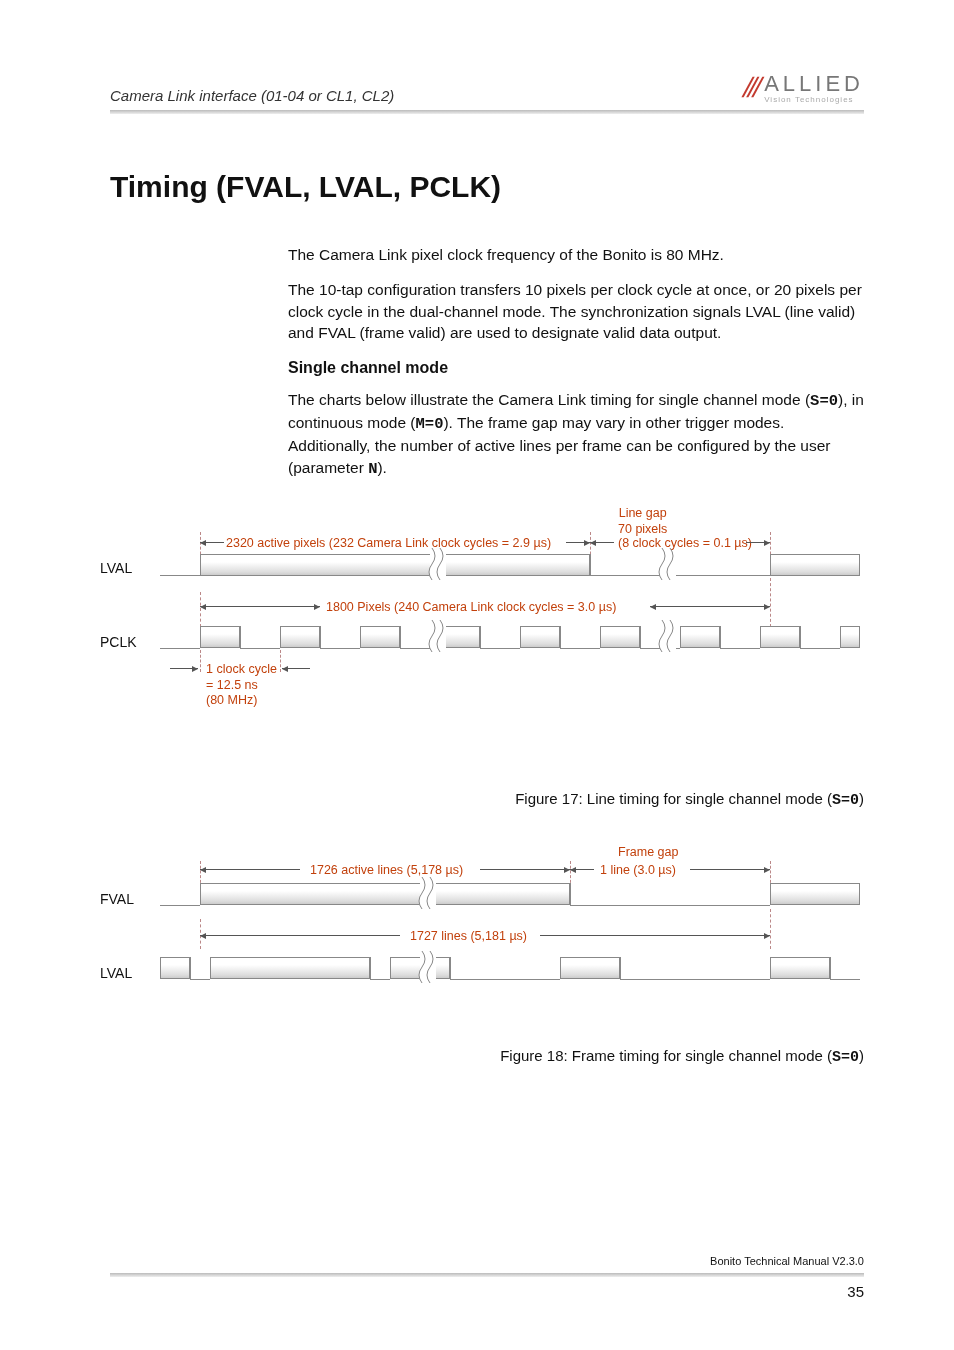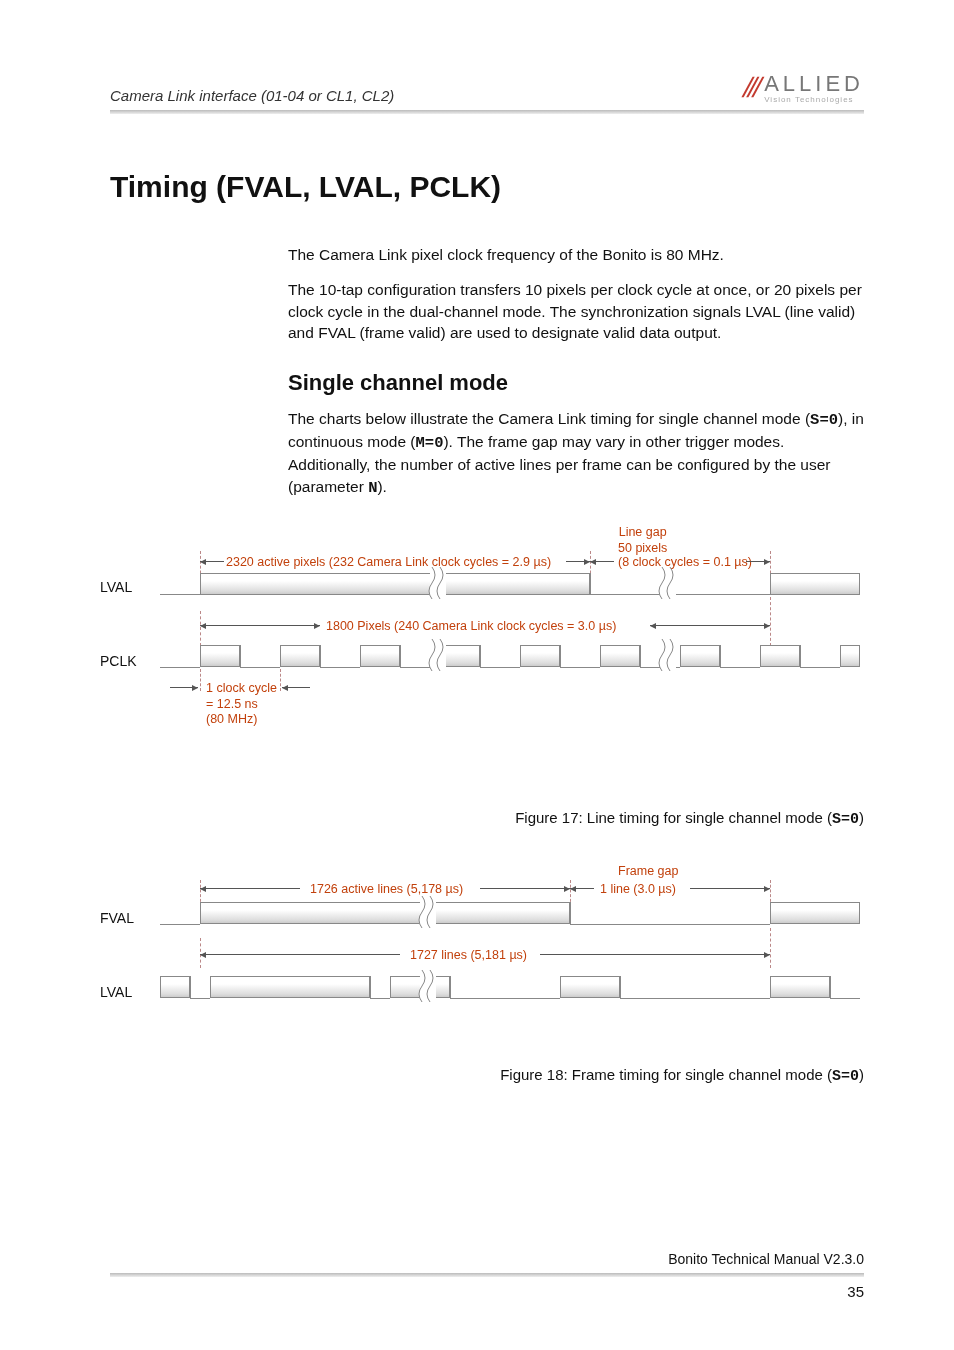--- a/index.html
+++ b/index.html
@@ -72,22 +72,22 @@
   }
   .body-para {
     font-size: 15.5px;
     line-height: 1.38;
     margin-bottom: 14px;
     color: #111;
   }
   h2 {
     font-family: Arial, sans-serif;
     font-weight: 900;
-    font-size: 22px;
-    margin-top: 26px;
+    font-size: 16px;
+    margin-top: 15px;
     margin-bottom: 12px;
   }
   .code { font-family: Liberation Mono, monospace; font-weight: bold; }
   .diagram {
     position: relative;
     margin-top: 58px;
     height: 240px;
     font-size: 13px;
   }
   .sig-label {
@@ -154,21 +154,21 @@
     font-size: 13px;
   }
   .footer {
     position: absolute;
     bottom: 50px;
     left: 110px;
     right: 90px;
   }
   .footer-text {
     text-align: right;
-    font-size: 14px;
+    font-size: 11px;
     margin-bottom: 6px;
   }
   .footer-rule {
     height: 4px;
     background: linear-gradient(to bottom, #bbb, #eee);
     margin-bottom: 6px;
   }
   .footer-page {
     text-align: right;
     font-size: 15px;
@@ -199,21 +199,21 @@
     <h2>Single channel mode</h2>
     <p class="body-para">
       <span>The charts below illustrate the Camera Link timing for single channel mode (</span><span class="code">S=0</span><span>), in continuous mode (</span><span class="code">M=0</span><span>). The frame gap may vary in other trigger modes. Additionally, the number of active lines per frame can be configured by the user (parameter </span><span class="code"> N</span><span>).</span>
     </p>
   </div>
 
   <div class="diagram">
 
     <div class="anno" style="left:508px; top:-32px;">
       <span>Line gap</span><br>
-      <span>50 pixels</span>
+      <span>70 pixels</span>
     </div>
     <div class="anno" style="left:116px; top:-2px;">2320 active pixels (232 Camera Link clock cycles = 2.9 µs)</div>
     <div class="anno" style="left:508px; top:-2px;">(8 clock cycles = 0.1 µs)</div>
 
     <div class="dashv" style="left:90px; top:-6px; height:42px;"></div>
     <div class="dashv" style="left:480px; top:-6px; height:42px;"></div>
     <div class="dashv" style="left:660px; top:-6px; height:42px;"></div>
     <div class="dim l" style="left:90px; top:4px; width:24px;"></div>
     <div class="dim r" style="left:456px; top:4px; width:24px;"></div>
     <div class="dim l" style="left:480px; top:4px; width:24px;"></div>

